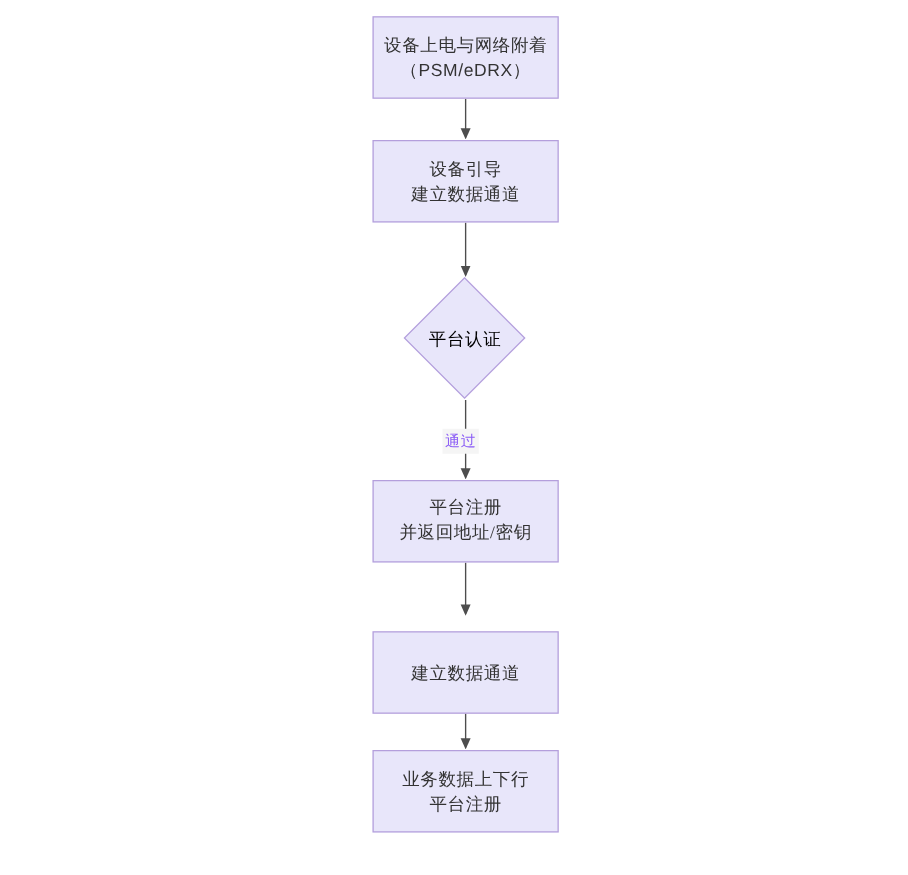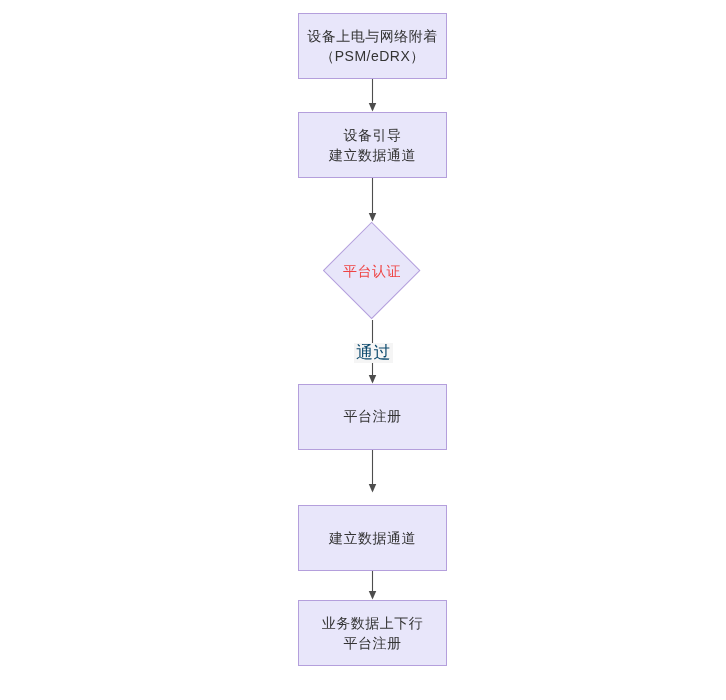--- a/index.html
+++ b/index.html
@@ -75,33 +75,33 @@
   }
   #node-auth .diamond-label {
     position: absolute;
     left: 0;
     top: 0;
     width: 98px;
     height: 98px;
     display: flex;
     align-items: center;
     justify-content: center;
-    color: #ef4444;
+    color: #000000;
     font-size: 14px;
     line-height: 20px;
     letter-spacing: 0.5px;
     white-space: nowrap;
   }
 
   
   .edge-label {
     position: absolute;
     background: #f5f5f5;
-    color: #0c4a6e;
-    font-size: 17px;
+    color: #8b5cf6;
+    font-size: 12px;
     line-height: 18px;
     padding: 1px 2px;
     white-space: nowrap;
     letter-spacing: 0.5px;
   }
   #edge-label-pass {
     left: 354px;
     top: 343px;
   }
 </style>
@@ -140,20 +140,21 @@
 
 <div id="node-auth">
   <div class="diamond-shape"></div>
   <div class="diamond-label">平台认证</div>
 </div>
 
 <div class="edge-label" id="edge-label-pass">通过</div>
 
 <div class="node" id="node-register">
   <span class="line-text">平台注册</span>
+  <span class="line-text">并返回地址/密钥</span>
 </div>
 
 <div class="node" id="node-channel">
   <span class="line-text">建立数据通道</span>
 </div>
 
 <div class="node" id="node-business">
   <span class="line-text">业务数据上下行</span>
   <span class="line-text">平台注册</span>
 </div>

